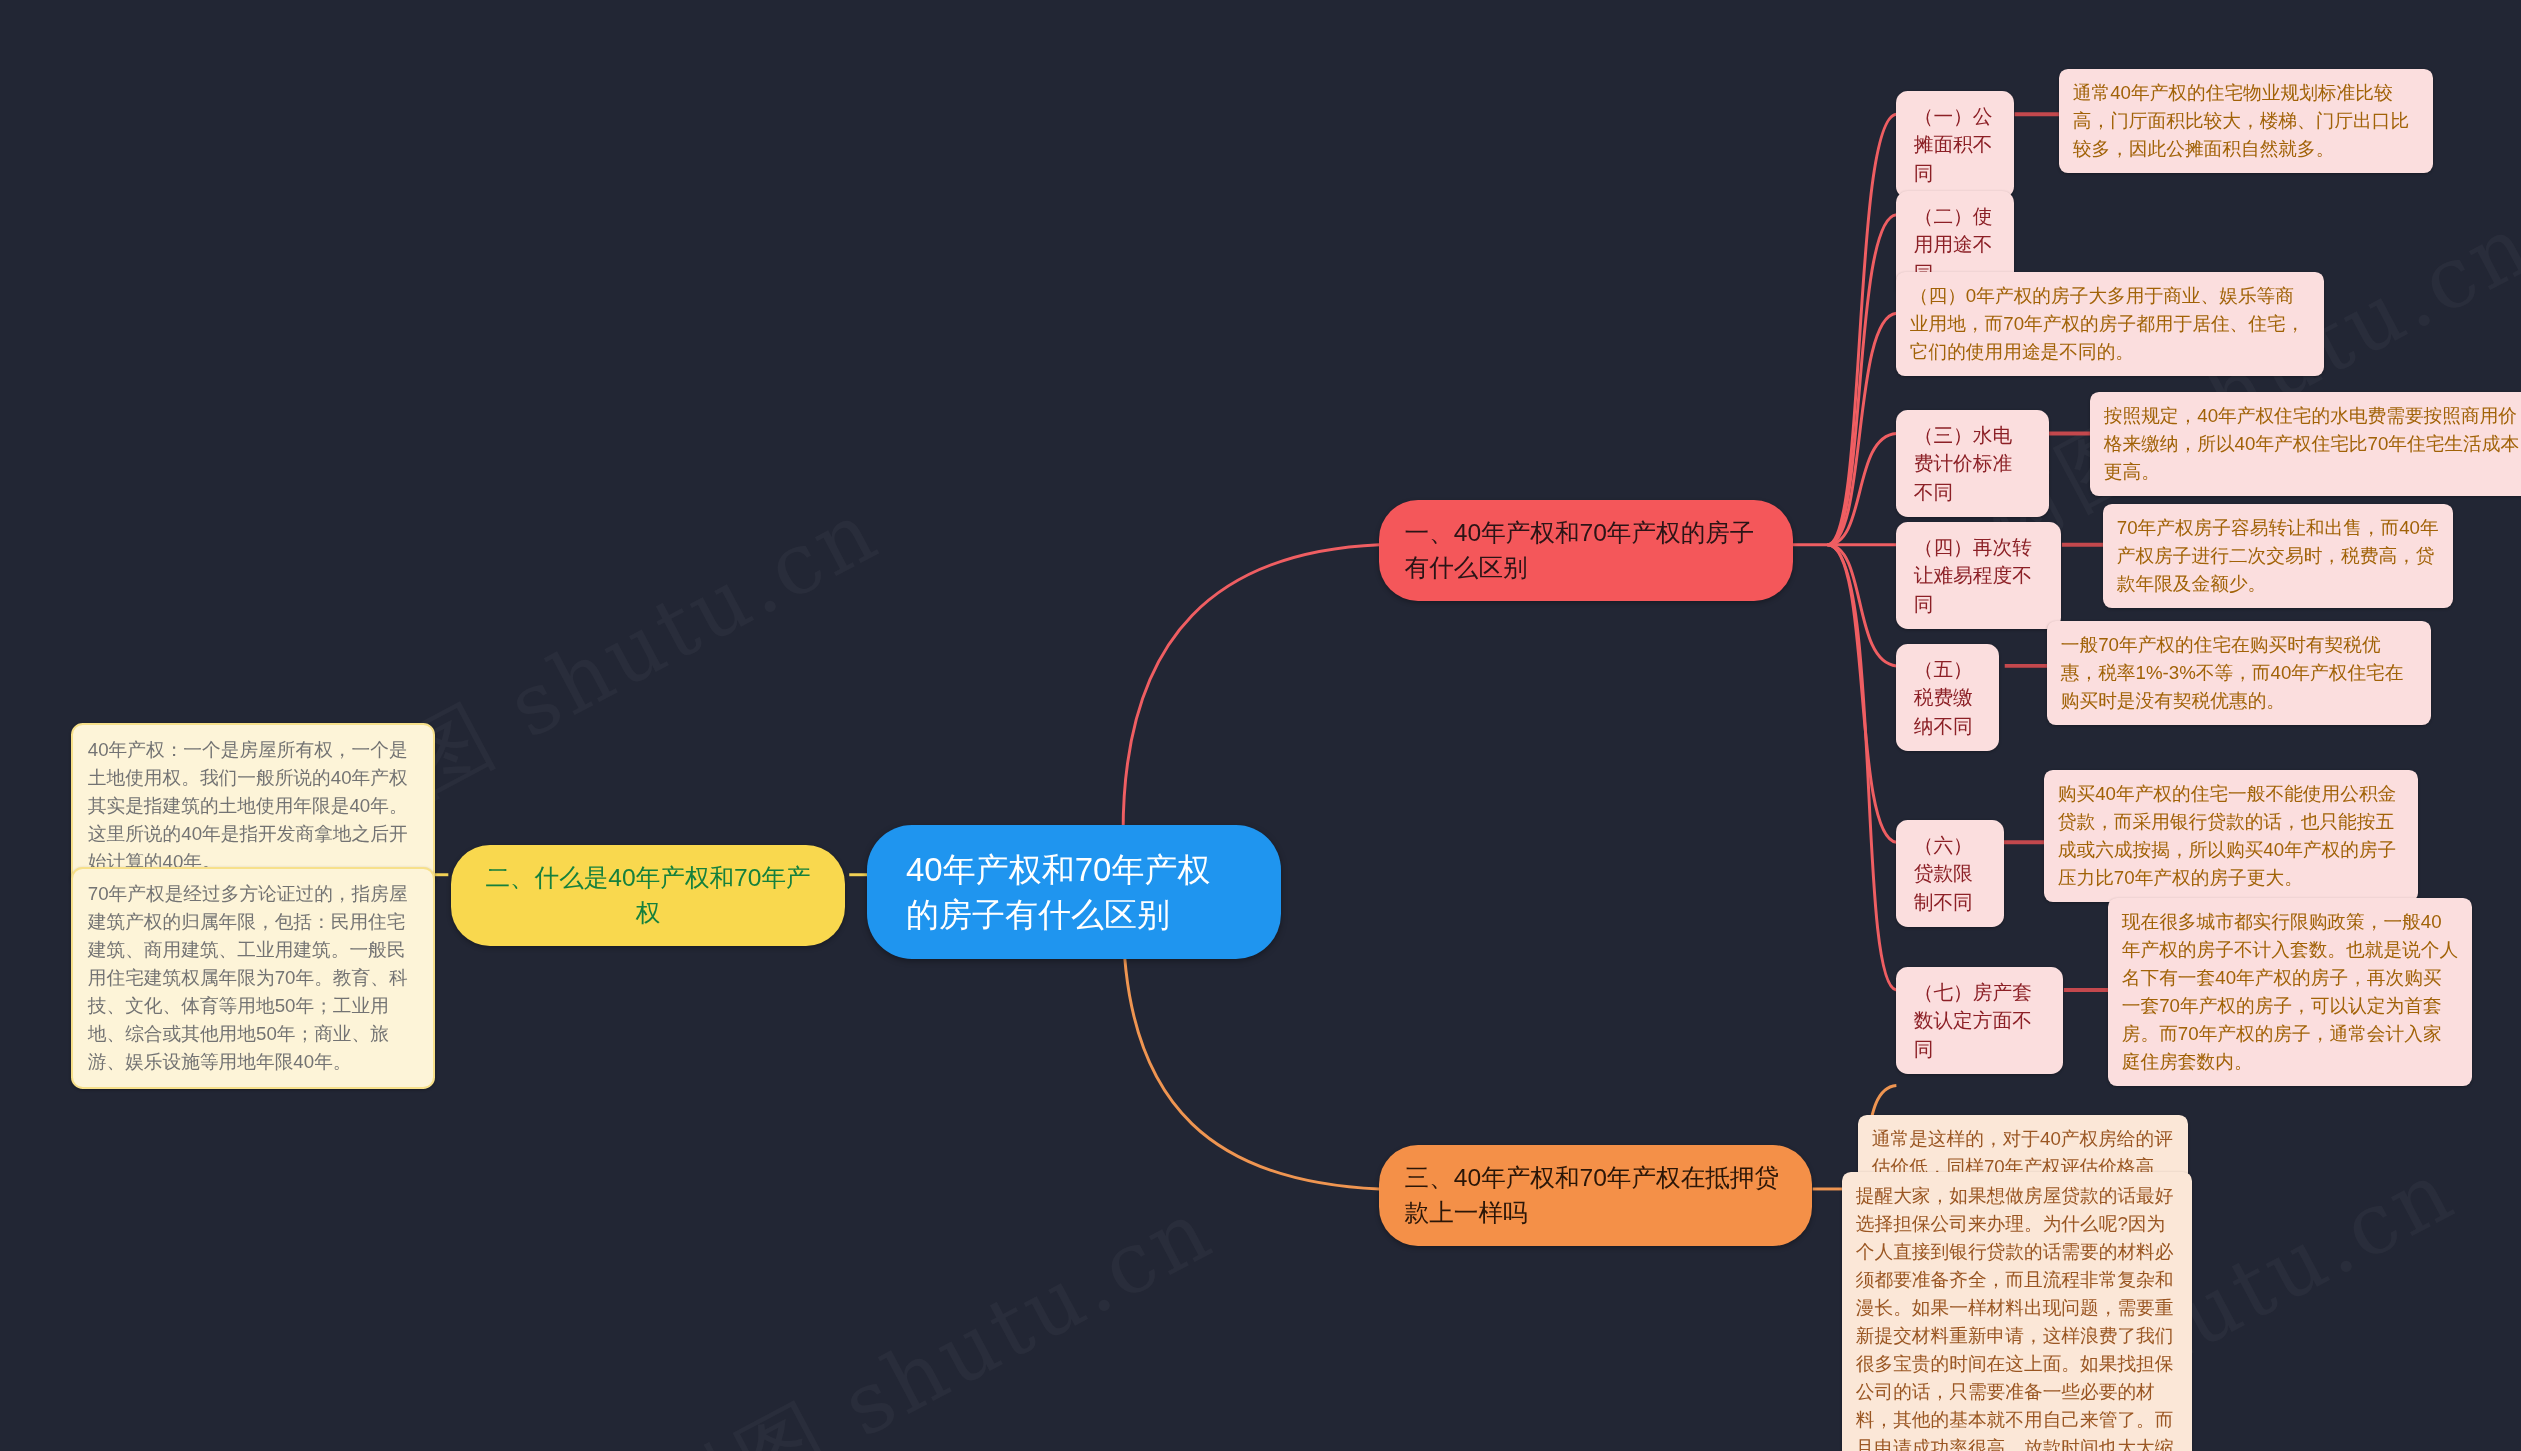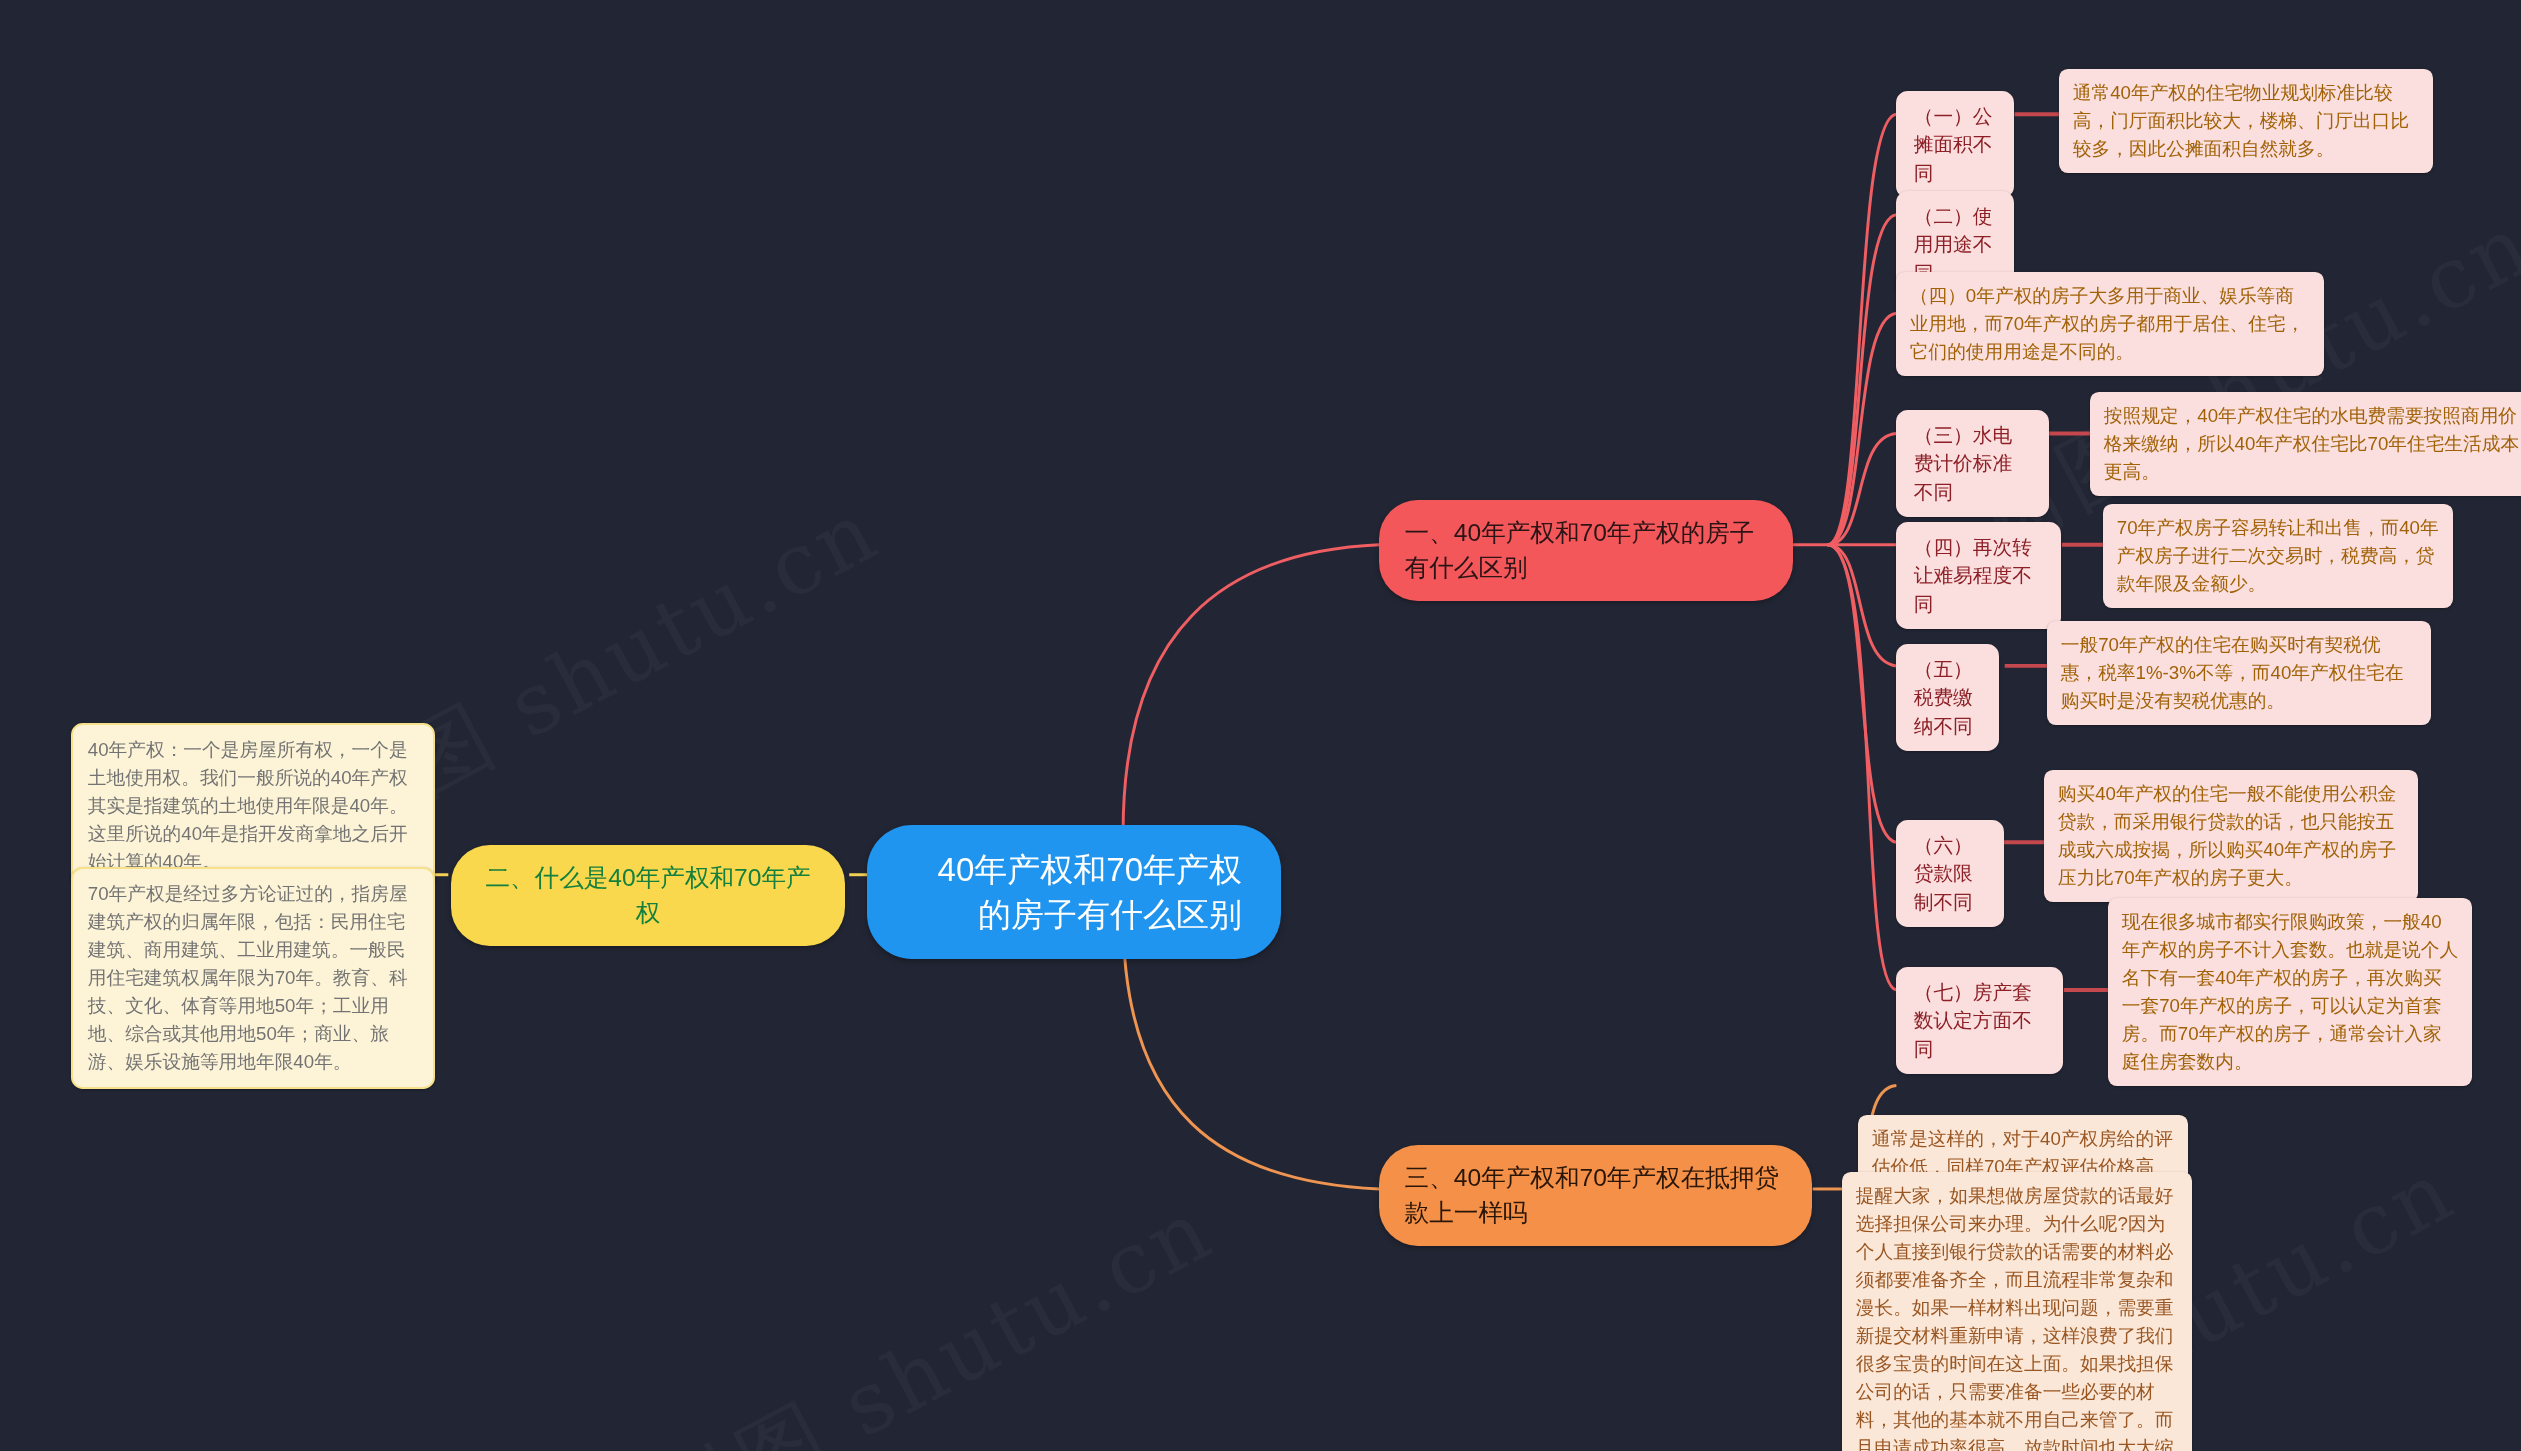--- a/index.html
+++ b/index.html
@@ -28,21 +28,21 @@
   .node{position:absolute;box-sizing:border-box;}
 
   
   .root{
     background:#1f95ef;
     color:#ffffff;
     border-radius:45px;
     font-size:33px;
     line-height:1.38;
     padding:21.7px 39px;
-    text-align:right;
+    text-align:left;
     width:414px;
     box-shadow:0 2px 5.9px rgba(0,0,0,.35);
   }
 
   
   .branch{
     border-radius:39px;
     font-size:24.6px;
     line-height:1.42;
     padding:15.8px 25.6px;

